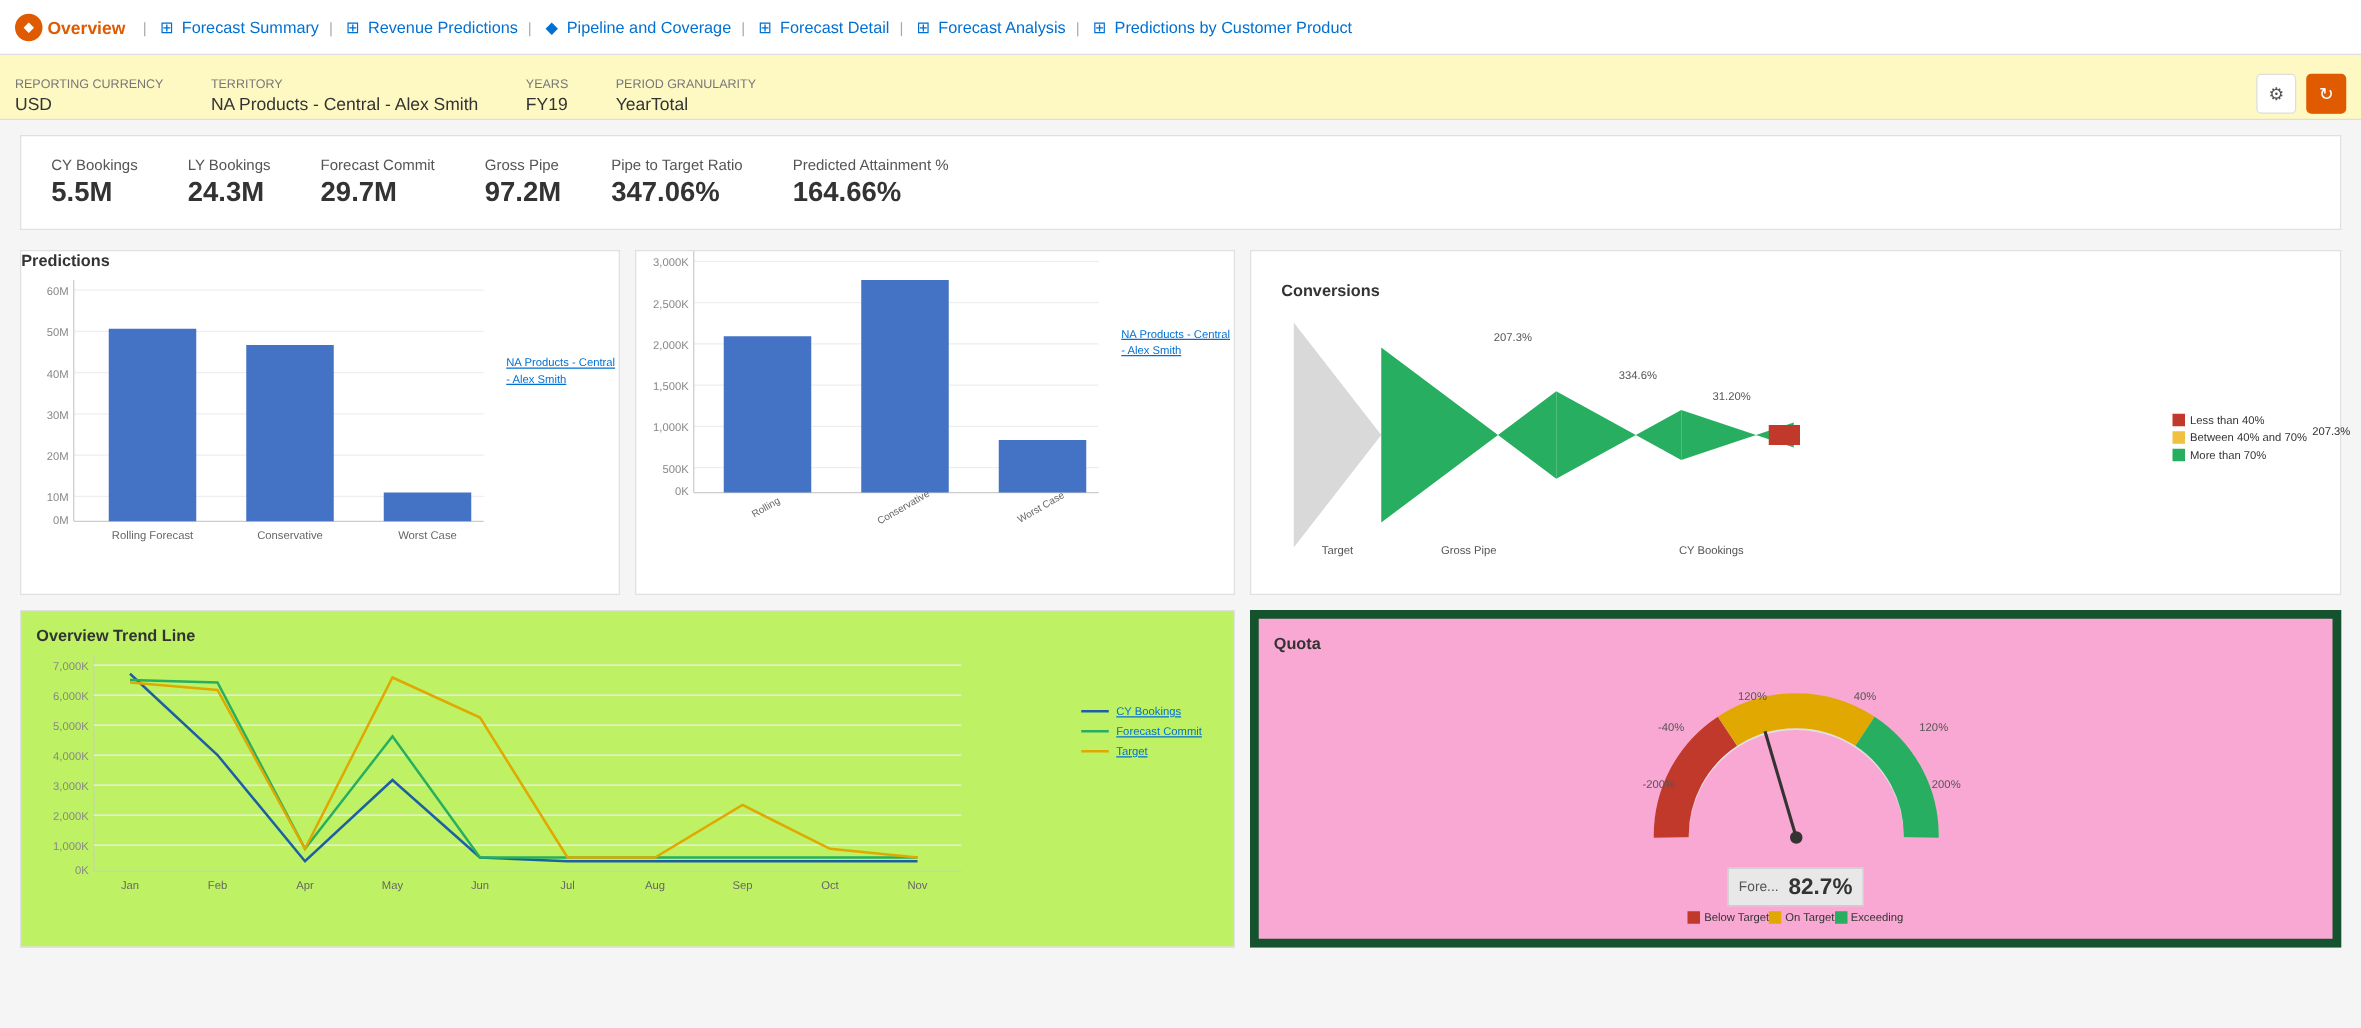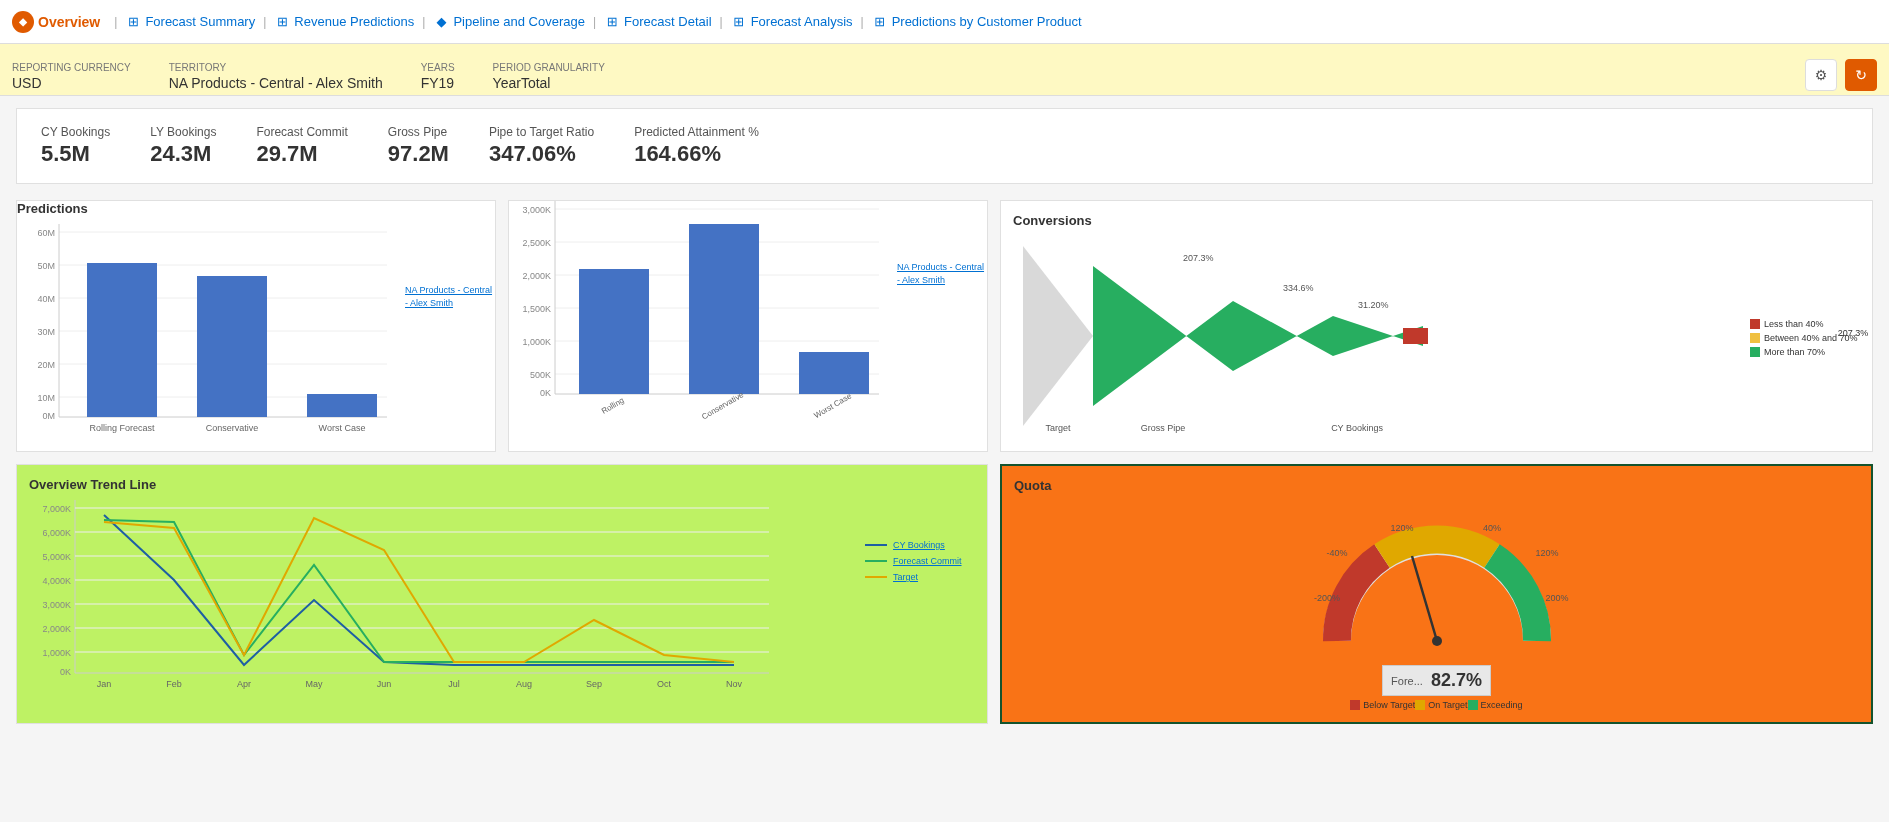--- a/index.html
+++ b/index.html
@@ -112,29 +112,29 @@
       grid-column: 1 / 3;
       background: #bef264;
       border: 1px solid #e0e0e0;
       padding: 12px;
     }
 
     
     .conversions-card {
       background: #fff;
       border: 1px solid #e0e0e0;
-      padding: 12px;
+      padding: 24px;
       grid-row: 1;
       grid-column: 3;
     }
 
     
     .quota-card {
-      background: #f97316;
-      border: 2px solid #14532d;
+      background: #f9a8d4;
+      border: 7px solid #14532d;
       padding: 12px;
       grid-column: 3;
       grid-row: 2;
     }
 
     
     svg { overflow: visible; }
 
     
     .funnel-wrapper { display: flex; gap: 8px; align-items: center; }

